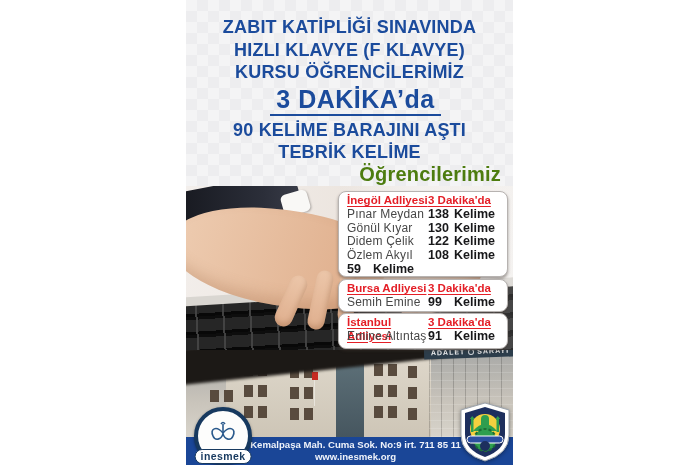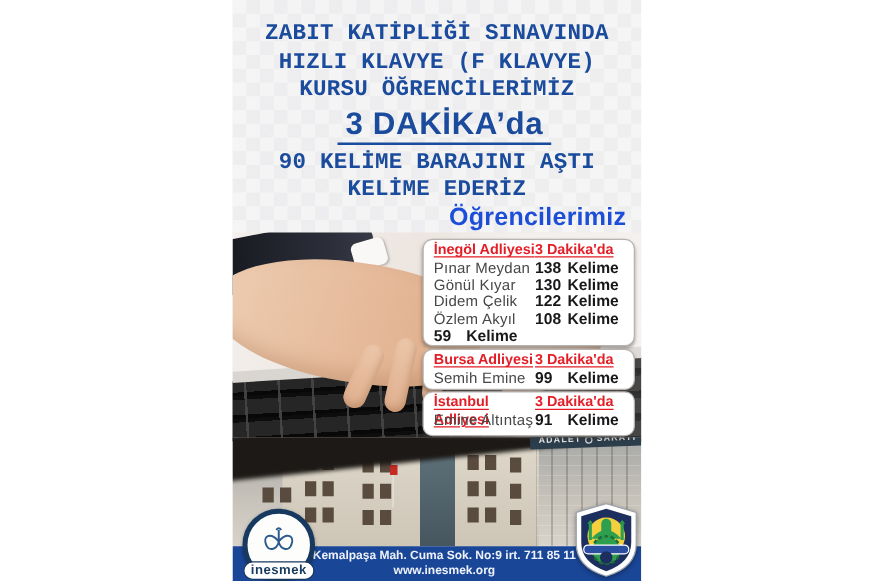--- a/index.html
+++ b/index.html
@@ -9,25 +9,25 @@
   
   .bg-pattern{position:absolute;inset:0;background-color:#f4f4f5;
     background-image:
       linear-gradient(45deg,#e7e7e9 25%,transparent 25%,transparent 75%,#e7e7e9 75%),
       linear-gradient(45deg,#e7e7e9 25%,transparent 25%,transparent 75%,#e7e7e9 75%);
     background-position:0 0,11px 11px;background-size:22px 22px;opacity:.55;z-index:0;}
 
   
   .title-block{position:absolute;top:16px;left:0;right:0;text-align:center;z-index:2;
     color:var(--title_blue,#1b4b9c);font-weight:bold;}
-  .t-line{font-size:18px;line-height:22.5px;letter-spacing:.2px;font-family:Liberation Mono, monospace;}
+  .t-line{font-size:18px;line-height:22.5px;letter-spacing:.2px;}
   .t-highlight{display:inline-block;font-size:25px;line-height:26px;margin:2px 0 3px 12px;
     padding:0 6px 2px 6px;border-bottom:2px solid var(--title_blue,#1b4b9c);letter-spacing:.5px;}
   .students-heading{position:absolute;top:163px;right:12px;z-index:2;font-size:20px;font-weight:bold;
-    color:#1d4ed8;letter-spacing:.2px;}
+    color:#4d7c0f;letter-spacing:.2px;}
 
   
   .photo-hands{position:absolute;left:0;top:186px;width:327px;height:167px;z-index:1;overflow:hidden;
     background:linear-gradient(105deg,#f3efec 0%,#ece5df 45%,#f5f3f1 100%);}
   .sleeve{position:absolute;left:-14px;top:-4px;width:128px;height:44px;border-radius:0 22px 26px 0;
     background:linear-gradient(100deg,#15171d,#2b2e39 70%,#3a3d49);transform:rotate(-11deg);}
   .cuff{position:absolute;left:96px;top:6px;width:27px;height:22px;border-radius:5px;
     background:#f9f8f6;transform:rotate(-16deg);box-shadow:1px 1px 2px rgba(0,0,0,.25);}
   .arm{position:absolute;left:-18px;top:24px;width:232px;height:96px;
     background:linear-gradient(100deg,#eecdb2,#e0b08e 80%);border-radius:48% 52% 45% 55%;
@@ -122,21 +122,21 @@
 <div class="canvas">
   <div class="poster">
     <div class="bg-pattern"></div>
 
     <div class="title-block">
       <div class="t-line">ZABIT KATİPLİĞİ SINAVINDA</div>
       <div class="t-line">HIZLI KLAVYE (F KLAVYE)</div>
       <div class="t-line">KURSU ÖĞRENCİLERİMİZ</div>
       <div><span class="t-highlight">3 DAKİKA’da</span></div>
       <div class="t-line">90 KELİME BARAJINI AŞTI</div>
-      <div class="t-line">KELİME EDERİZ</div>
+      <div class="t-line">TEBRİK KELİME</div>
     </div>
 
     <div class="students-heading">Öğrencilerimiz</div>
 
     <div class="photo-hands">
       <div class="keyboard"></div>
       <div class="kb-edge"></div>
       <div class="sleeve"></div>
       <div class="cuff"></div>
       <div class="arm"></div>

